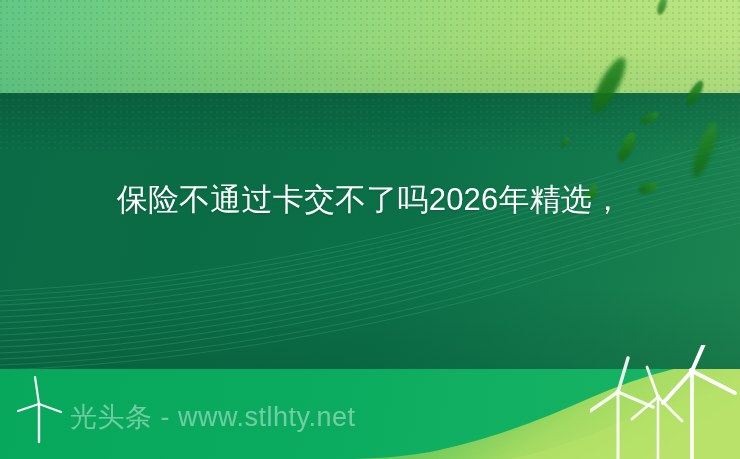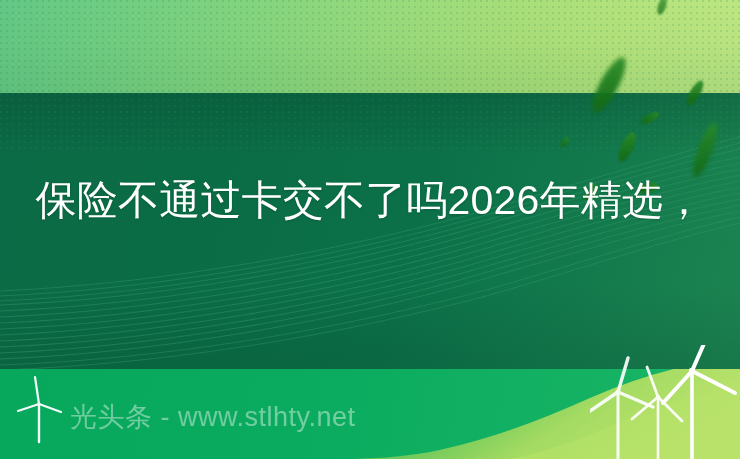--- a/index.html
+++ b/index.html
@@ -112,21 +112,21 @@
   .turbines-left  { position: absolute; left: 0px;   top: 360px; width: 120px; height: 99px; }
   .turbines-right { position: absolute; left: 590px; top: 345px; width: 150px; height: 114px; }
 
   
   .title-block {
     position: absolute;
     left: 0; top: 176px;
     width: 740px;
     text-align: center;
     color: #ffffff;
-    font-size: 41px;
+    font-size: 31px;
     line-height: 48px;
     letter-spacing: 0.2px;
     font-weight: 400;
     text-shadow: 0 1px 2px rgba(0, 50, 30, 0.28);
   }
   .title-line { display: block; white-space: nowrap; }
 
   
   .watermark {
     position: absolute;

